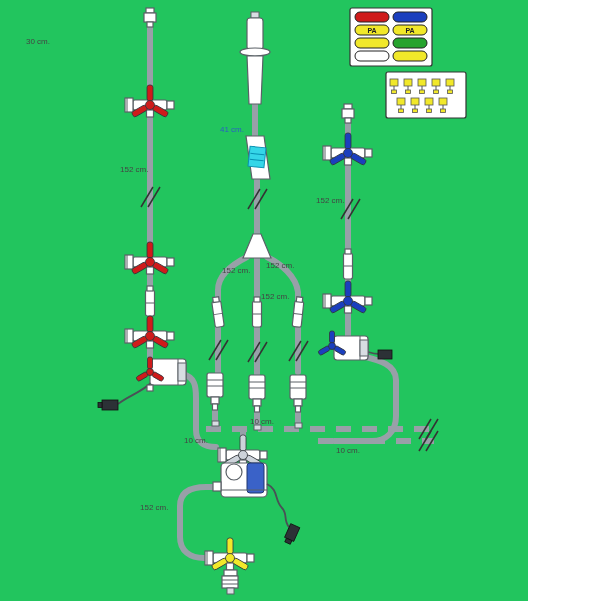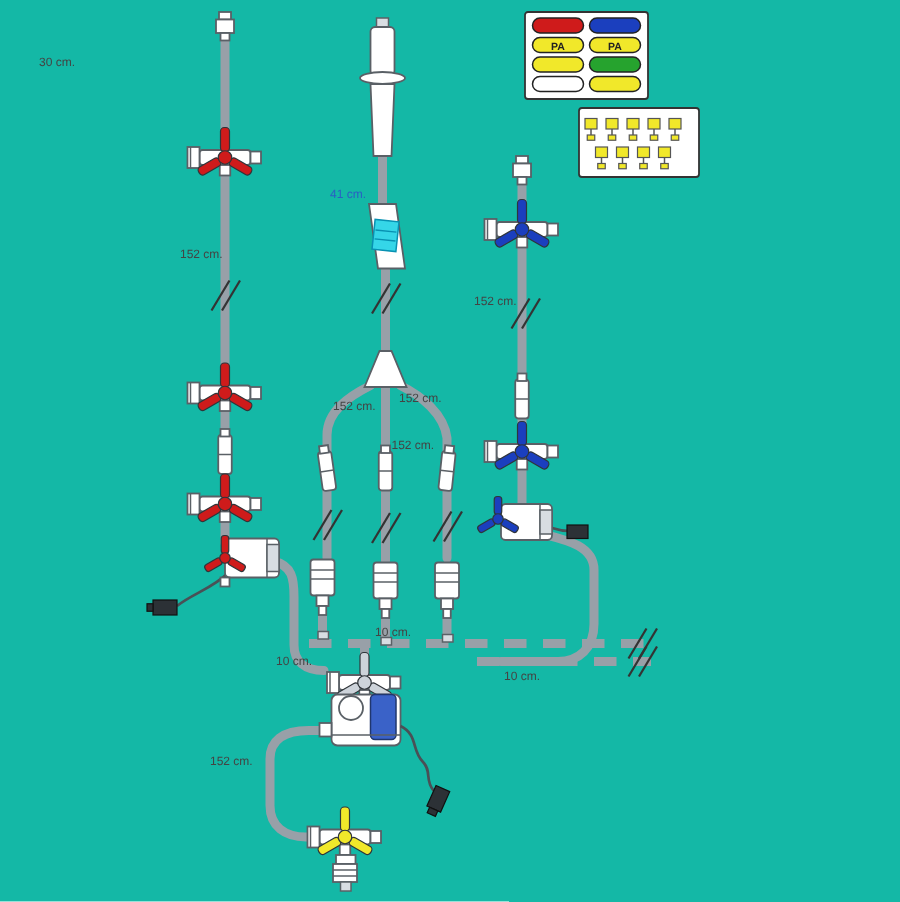--- a/index.html
+++ b/index.html
@@ -1,16 +1,16 @@
 <!DOCTYPE html>
 <html><head>
 <meta charset="utf-8">
 <style>
   html,body{margin:0;padding:0;background:#ffffff;}
-  #stage{position:relative;width:600px;height:601px;background:#14b8a6;overflow:hidden;
+  #stage{position:relative;width:528px;height:601px;background:#22c55e;overflow:hidden;
          font-family:"Liberation Sans",sans-serif;}
   .body{fill:#ffffff;stroke:#5a6066;stroke-width:1.2;}
   .cap{fill:#d8dde2;stroke:#5a6066;stroke-width:1;}
   .tube{fill:none;stroke:#98a0a8;stroke-width:6;stroke-linecap:round;}
   .tube-dash{fill:none;stroke:#98a0a8;stroke-width:6;stroke-linecap:butt;stroke-dasharray:15 11;}
   .thin{stroke:#5a6066;stroke-width:1;fill:none;}
   .cable{fill:none;stroke:#4a5056;stroke-width:1.8;}
   .plug{fill:#2c3136;stroke:#111111;stroke-width:.8;}
   .lbl{font-size:8px;fill:#444444;}
   .lbl-blue{font-size:8px;fill:#2a5fc4;}

